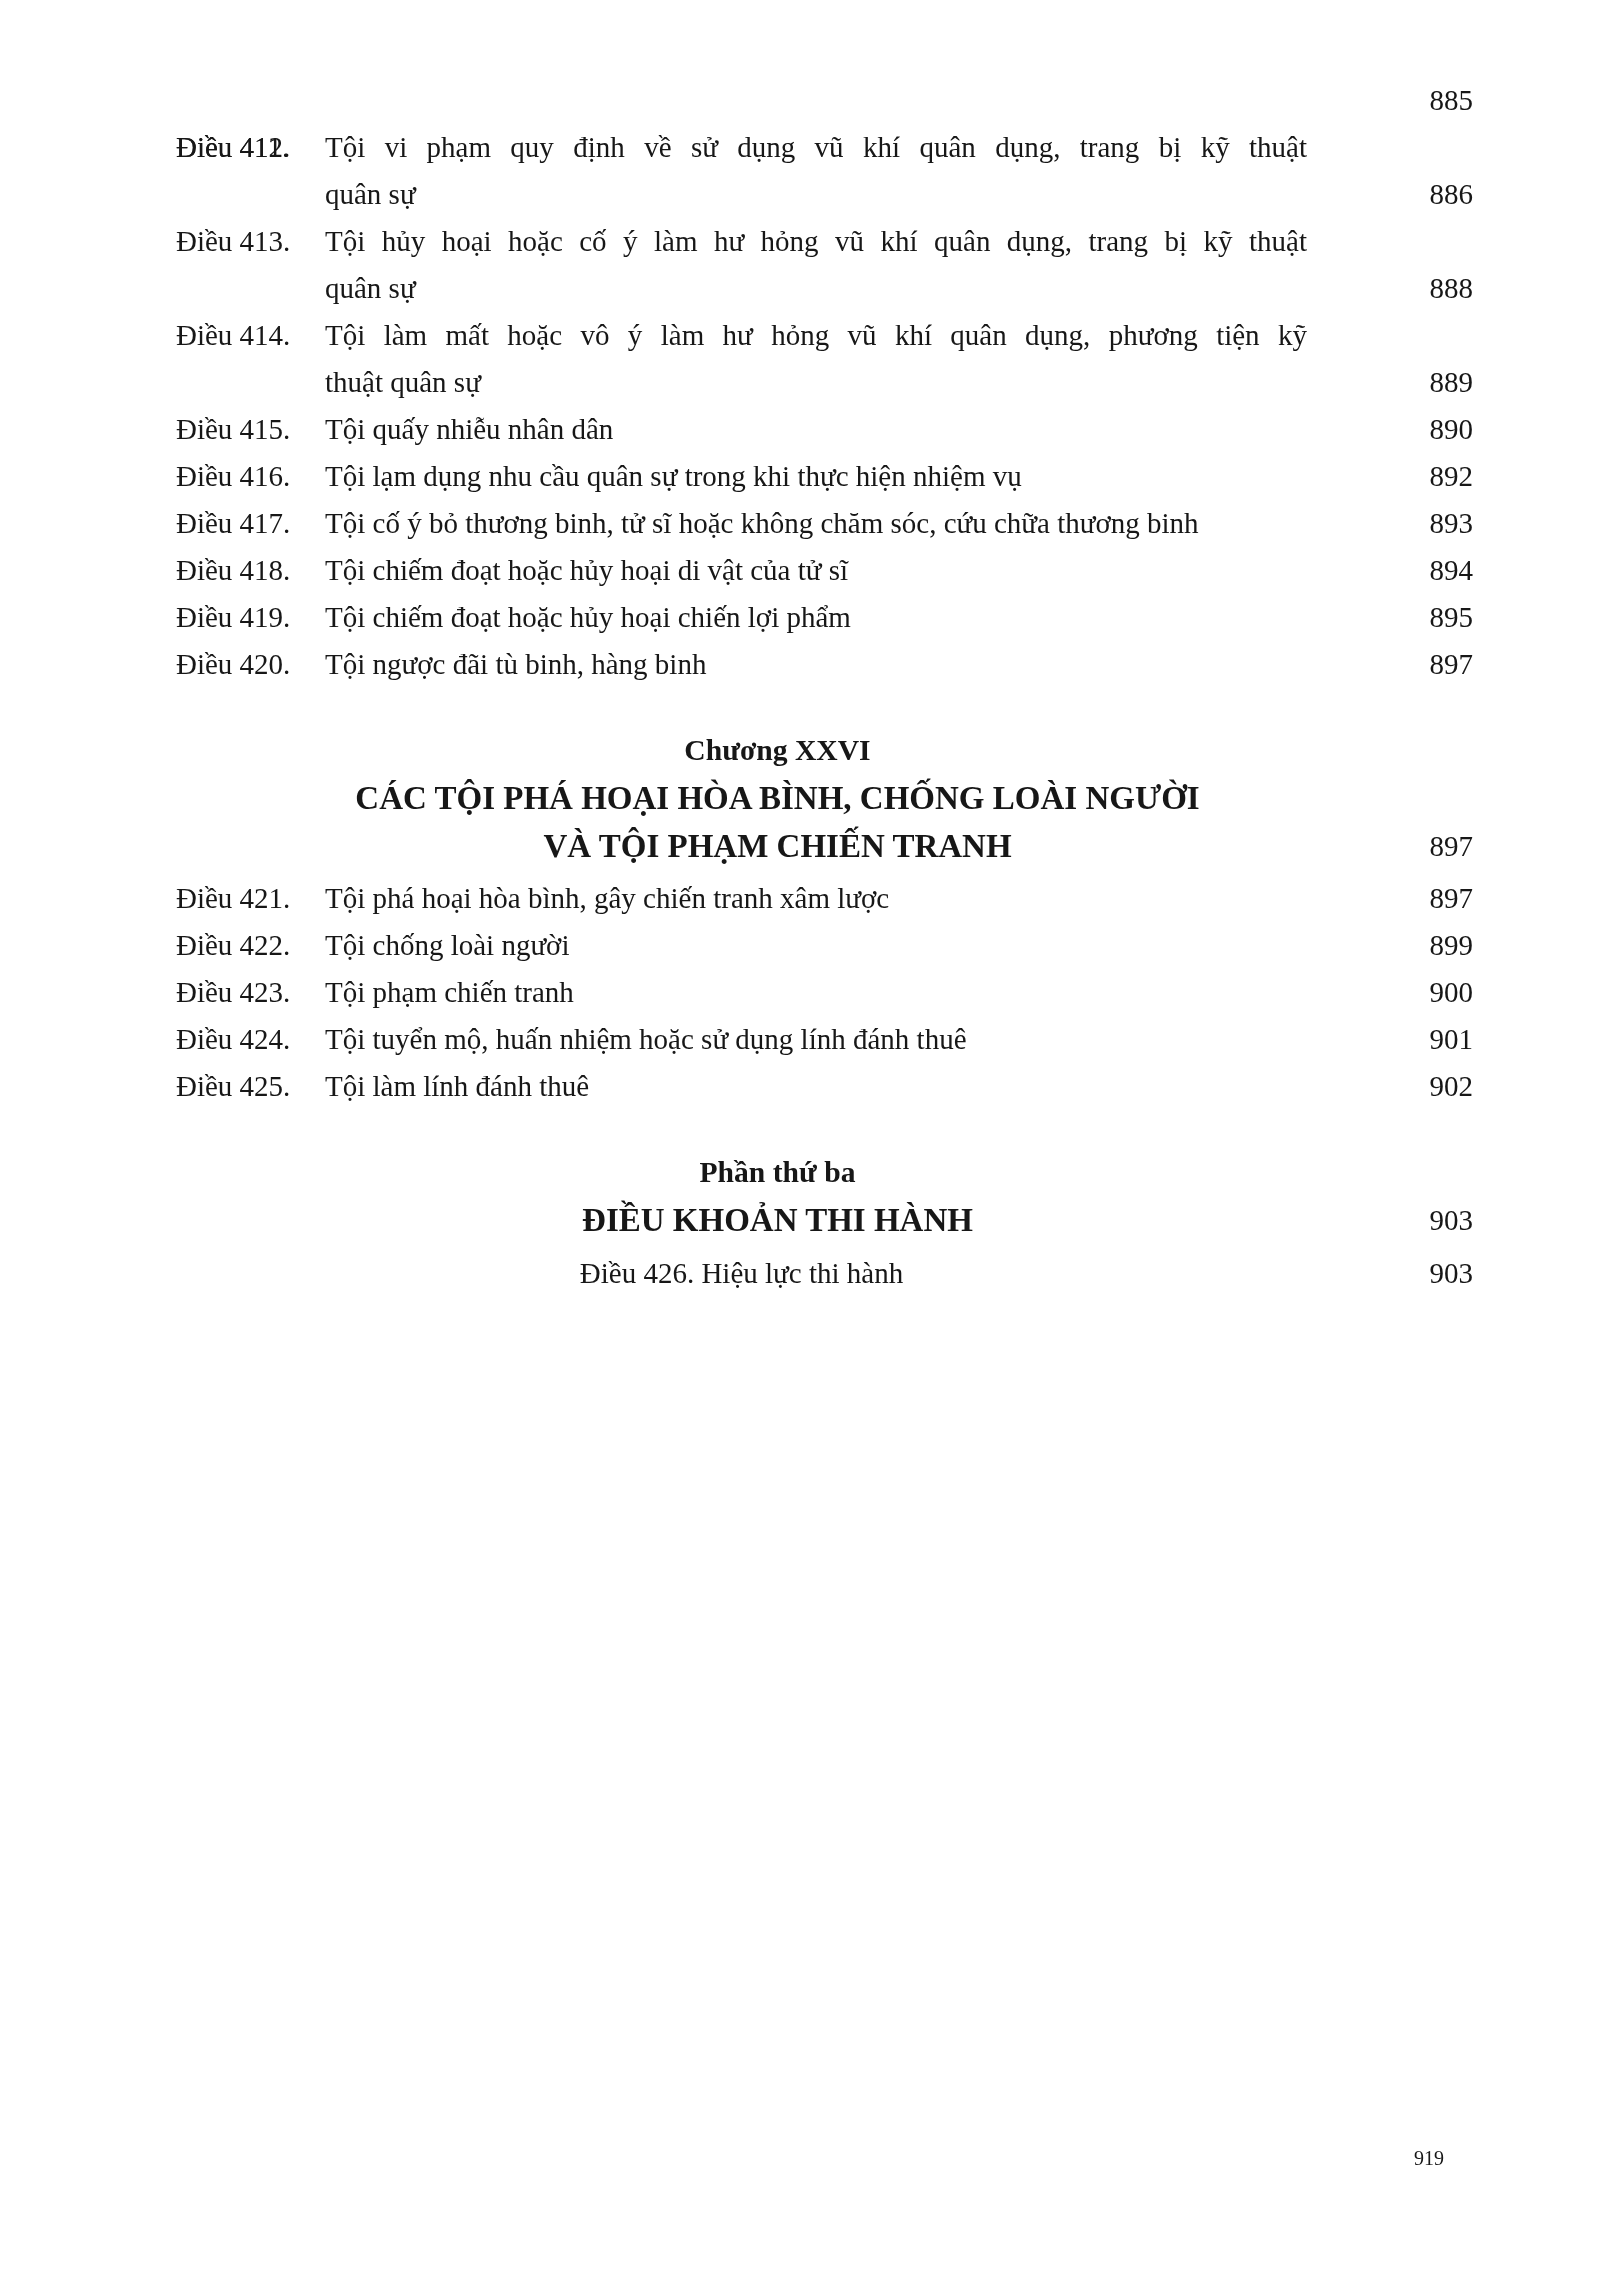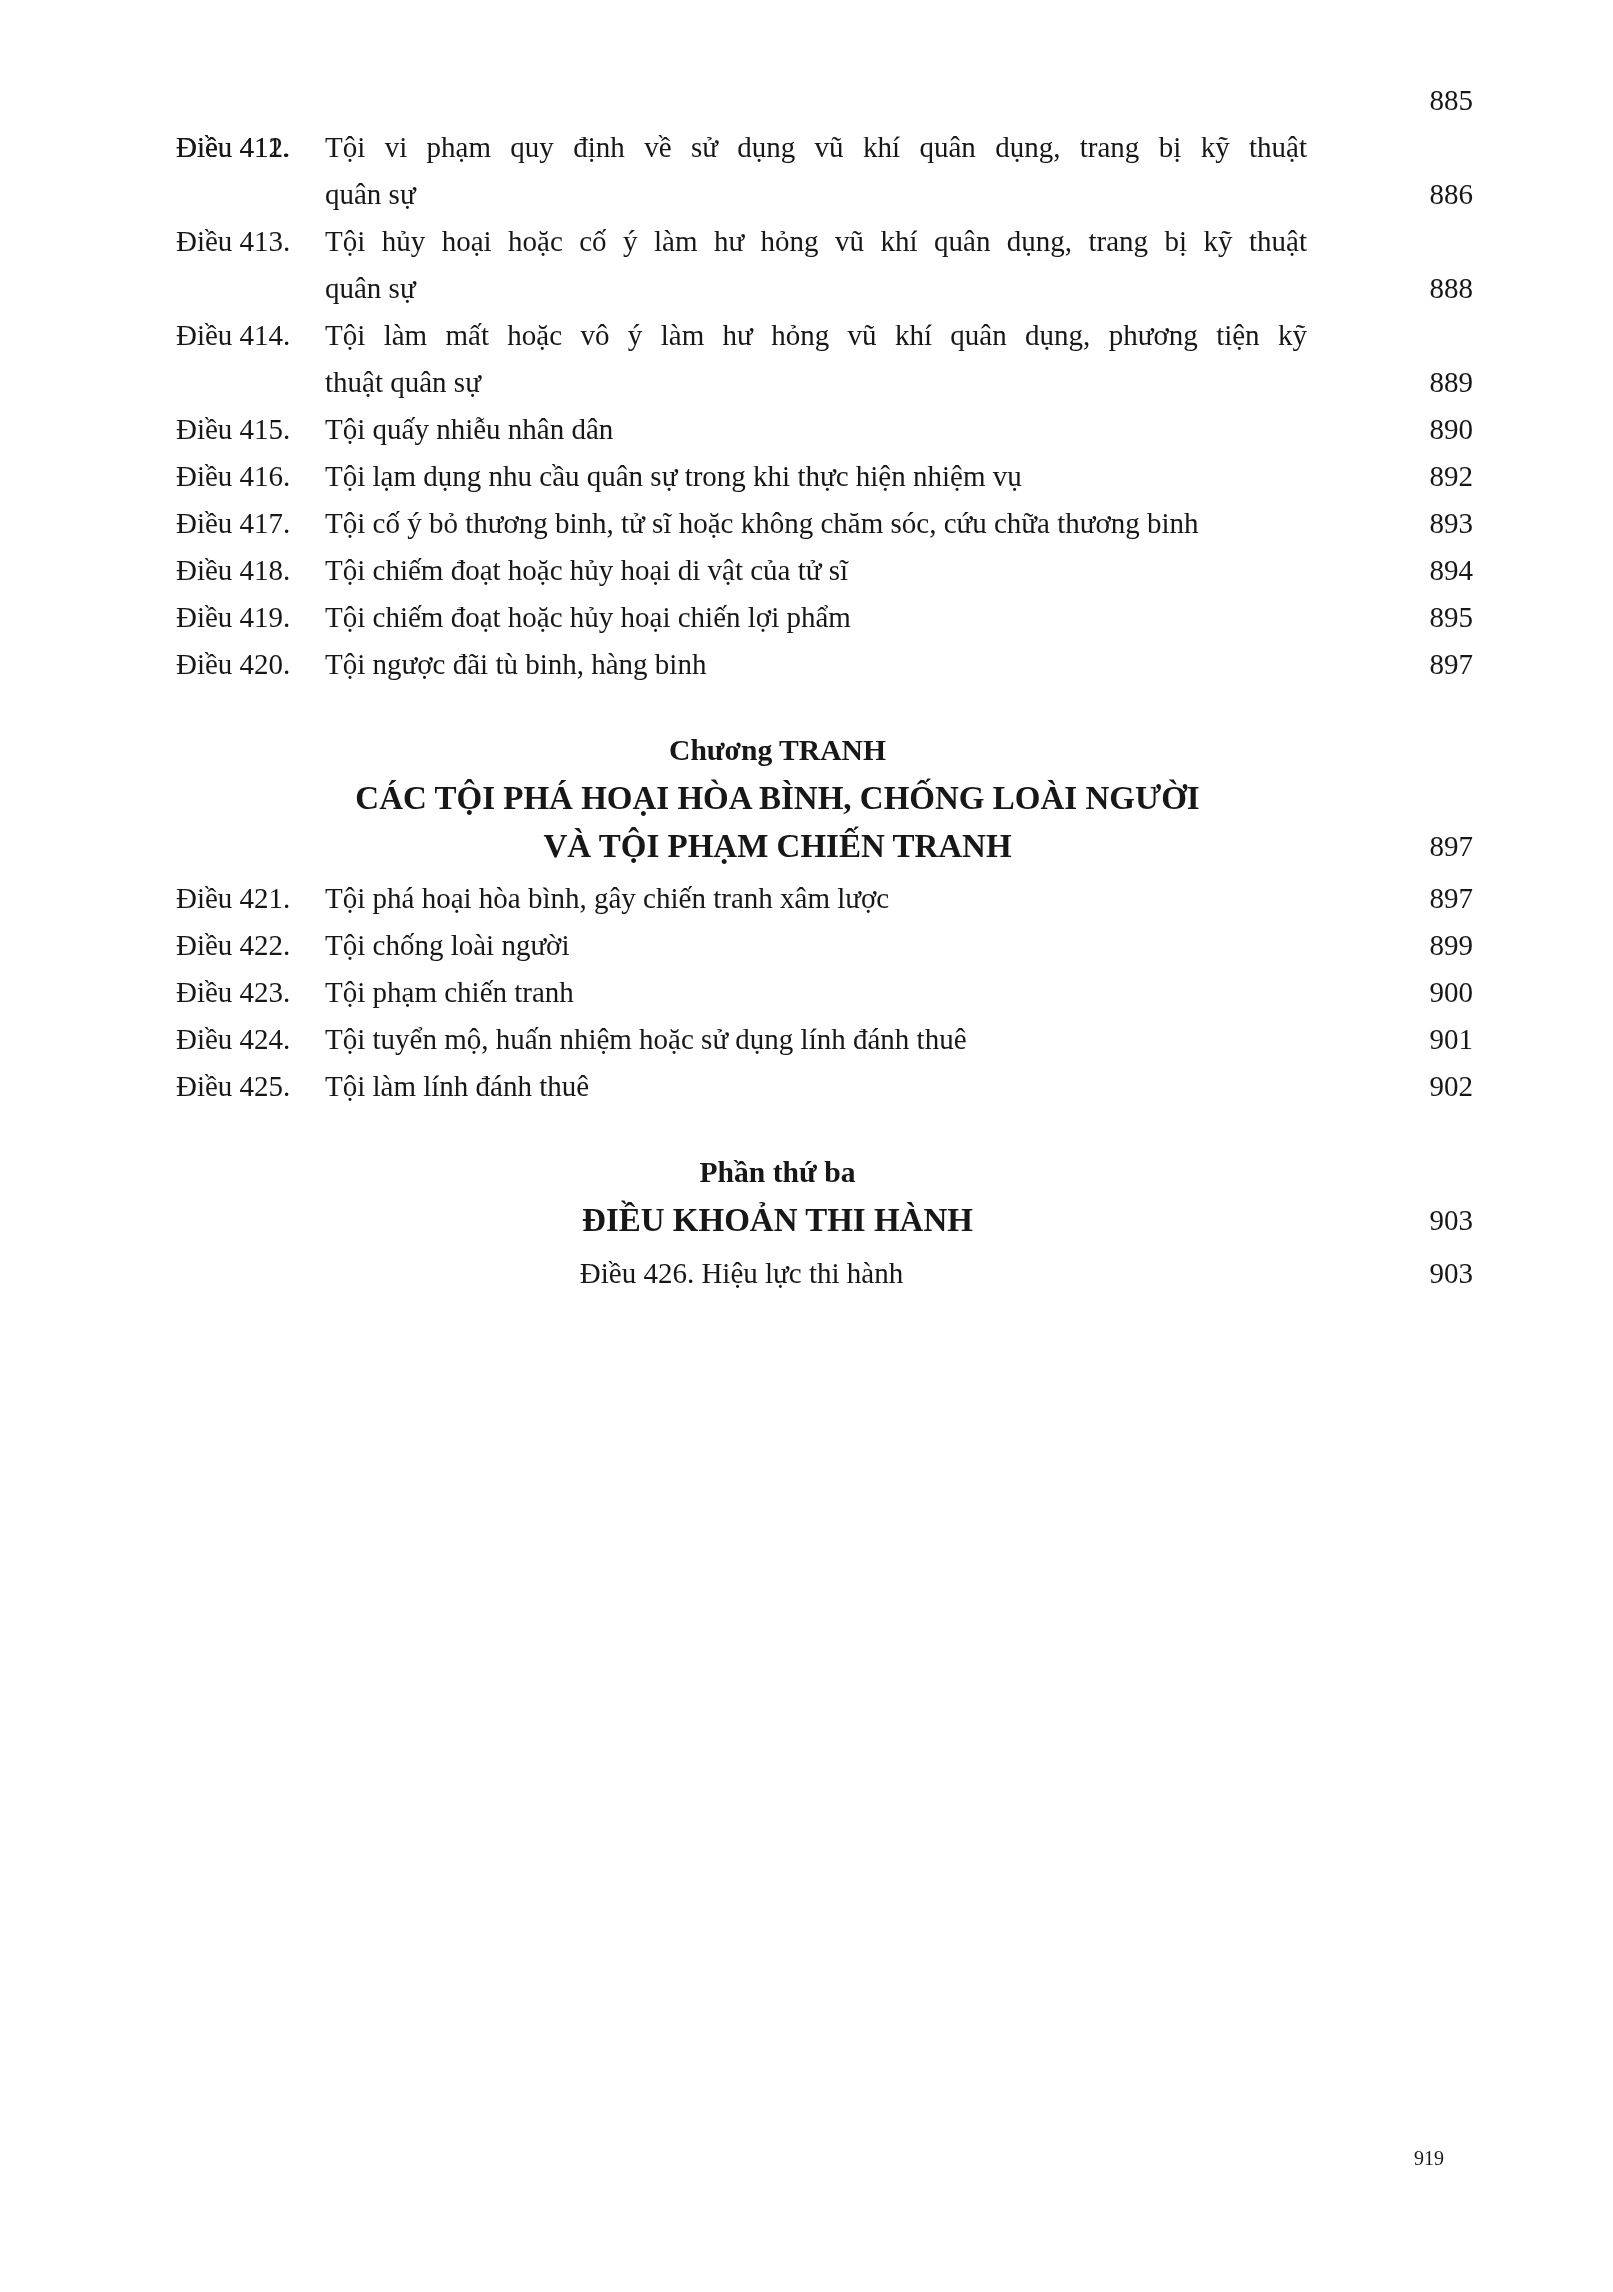--- a/index.html
+++ b/index.html
@@ -100,21 +100,21 @@
       <div class="entry"><span class="entry-label">Điều 413.</span><span class="entry-title"><span class="title-line stretch">Tội hủy hoại hoặc cố ý làm hư hỏng vũ khí quân dụng, trang bị kỹ thuật</span><span class="title-line">quân sự</span></span><span class="entry-page">888</span></div>
       <div class="entry"><span class="entry-label">Điều 414.</span><span class="entry-title"><span class="title-line stretch">Tội làm mất hoặc vô ý làm hư hỏng vũ khí quân dụng, phương tiện kỹ</span><span class="title-line">thuật quân sự</span></span><span class="entry-page">889</span></div>
       <div class="entry"><span class="entry-label">Điều 415.</span><span class="entry-title"><span class="title-line">Tội quấy nhiễu nhân dân</span></span><span class="entry-page">890</span></div>
       <div class="entry"><span class="entry-label">Điều 416.</span><span class="entry-title"><span class="title-line">Tội lạm dụng nhu cầu quân sự trong khi thực hiện nhiệm vụ</span></span><span class="entry-page">892</span></div>
       <div class="entry"><span class="entry-label">Điều 417.</span><span class="entry-title"><span class="title-line">Tội cố ý bỏ thương binh, tử sĩ hoặc không chăm sóc, cứu chữa thương binh</span></span><span class="entry-page">893</span></div>
       <div class="entry"><span class="entry-label">Điều 418.</span><span class="entry-title"><span class="title-line">Tội chiếm đoạt hoặc hủy hoại di vật của tử sĩ</span></span><span class="entry-page">894</span></div>
       <div class="entry"><span class="entry-label">Điều 419.</span><span class="entry-title"><span class="title-line">Tội chiếm đoạt hoặc hủy hoại chiến lợi phẩm</span></span><span class="entry-page">895</span></div>
       <div class="entry"><span class="entry-label">Điều 420.</span><span class="entry-title"><span class="title-line">Tội ngược đãi tù binh, hàng binh</span></span><span class="entry-page">897</span></div>
       <div class="heading">
         <div class="heading-lines">
-          <div class="kicker-line">Chương TRANH</div>
+          <div class="kicker-line">Chương XXVI</div>
           <div class="cap-line">CÁC TỘI PHÁ HOẠI HÒA BÌNH, CHỐNG LOÀI NGƯỜI</div>
           <div class="cap-line">VÀ TỘI PHẠM CHIẾN TRANH</div>
         </div>
         <span class="heading-page">897</span>
       </div>
       <div class="entry"><span class="entry-label">Điều 421.</span><span class="entry-title"><span class="title-line">Tội phá hoại hòa bình, gây chiến tranh xâm lược</span></span><span class="entry-page">897</span></div>
       <div class="entry"><span class="entry-label">Điều 422.</span><span class="entry-title"><span class="title-line">Tội chống loài người</span></span><span class="entry-page">899</span></div>
       <div class="entry"><span class="entry-label">Điều 423.</span><span class="entry-title"><span class="title-line">Tội phạm chiến tranh</span></span><span class="entry-page">900</span></div>
       <div class="entry"><span class="entry-label">Điều 424.</span><span class="entry-title"><span class="title-line">Tội tuyển mộ, huấn nhiệm hoặc sử dụng lính đánh thuê</span></span><span class="entry-page">901</span></div>
       <div class="entry"><span class="entry-label">Điều 425.</span><span class="entry-title"><span class="title-line">Tội làm lính đánh thuê</span></span><span class="entry-page">902</span></div>

